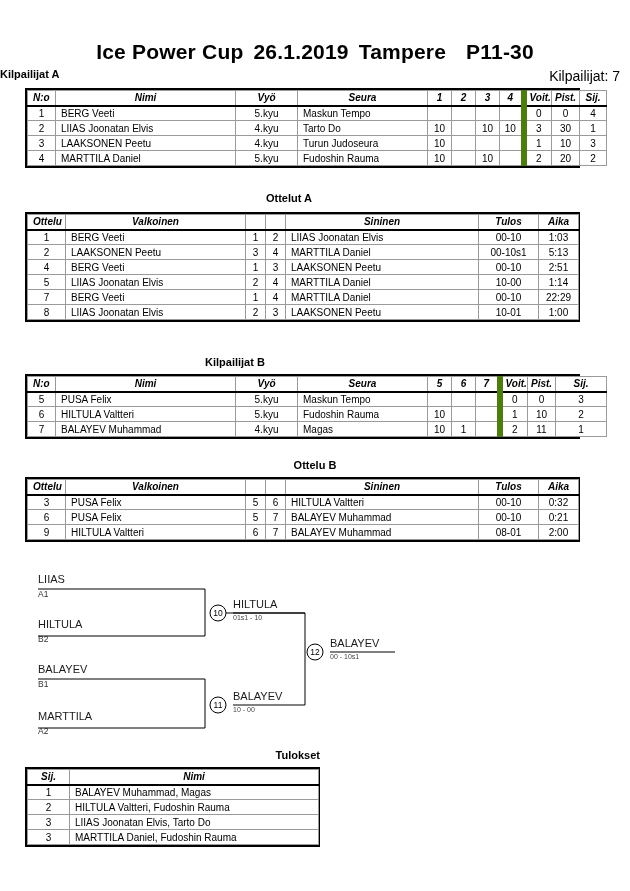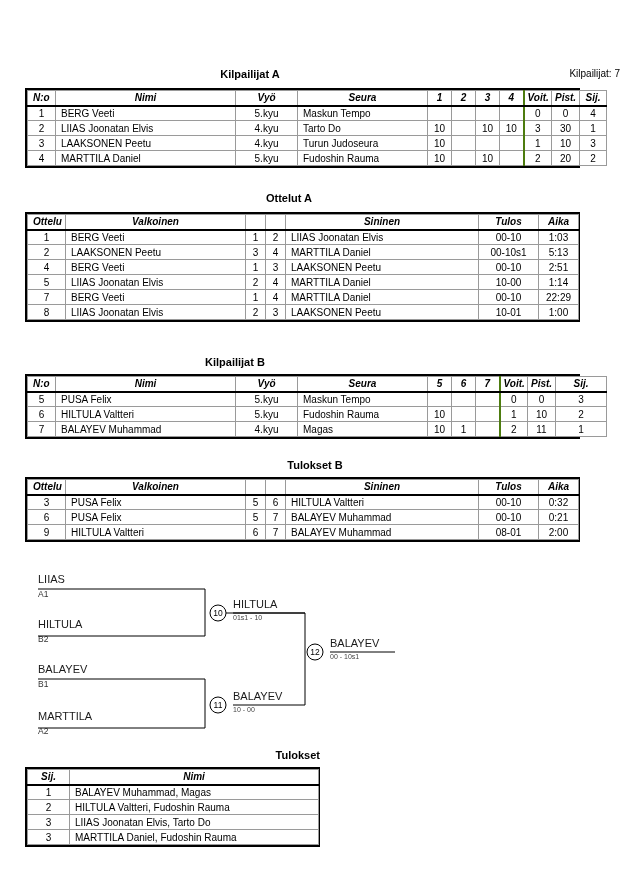--- a/index.html
+++ b/index.html
@@ -32,21 +32,21 @@
     font-size: 21px;
     font-weight: bold;
     letter-spacing: 0.2px;
   }
   .title .gap { display: inline-block; width: 10px; }
 
   .entrants-count {
     position: absolute;
     right: 10px;
     top: 68px;
-    font-size: 10px;
+    font-size: 14px;
     font-weight: normal;
     white-space: nowrap;
   }
 
   
   .section-heading {
     position: absolute;
     font-size: 11px;
     font-weight: bold;
     white-space: nowrap;
@@ -82,21 +82,21 @@
     border: 2px solid #000000;
     background: #ffffff;
     box-sizing: content-box;
   }
   .tablewrap table.grid {
     position: static;
     width: 100%;
   }
   
   table.grid td.heavy-left, table.grid th.heavy-left {
-    border-left: 2px solid #4d7c0f;
+    border-left: 6px solid #4d7c0f;
   }
   table.grid tr.headrow th {
     border-bottom: 2px solid #000000;
     font-style: italic;
   }
 
   
   .bracket {
     position: absolute;
     left: 0;
@@ -127,24 +127,27 @@
     text-anchor: middle;
   }
   .bk-line { stroke: #000000; stroke-width: 1; fill: none; }
   .bk-circle { stroke: #000000; stroke-width: 1; fill: #ffffff; }
 </style>
 </head>
 <body>
 
 <div class="page">
 
+  <div class="title">
+    <span>Ice Power Cup</span><span class="gap"></span><span>26.1.2019</span><span class="gap"></span><span>Tampere</span><span class="gap"></span><span class="gap"></span><span>P11-30</span>
+  </div>
 
   <div class="entrants-count">Kilpailijat: 7</div>
 
-  <div class="section-heading" style="left:0;top:68px;width:500px;text-align:center;">Kilpailijat A</div>
+  <div class="section-heading" style="left:0;top:68px;width:500px;">Kilpailijat A</div>
 
   <div class="tablewrap" style="left:25px; top:88px; width:551px;">
     <table class="grid">
       <colgroup>
         <col style="width:28px">
           <col style="width:180px">
           <col style="width:62px">
           <col style="width:130px">
         <col style="width:24px">
           <col style="width:24px">
@@ -367,21 +370,21 @@
         <td>1</td>
         <td></td>
         <td class="heavy-left">2</td>
         <td>11</td>
         <td>1</td>
       </tr>
     </tbody>
       </table>
   </div>
 
-  <div class="section-heading" style="left:0;top:459px;width:630px;text-align:center;">Tulokset B</div>
+  <div class="section-heading" style="left:0;top:459px;width:630px;text-align:center;">Ottelu B</div>
 
   <div class="tablewrap" style="left:25px; top:477px; width:551px;">
     <table class="grid">
       <colgroup>
         <col style="width:38px">
           <col style="width:180px">
           <col style="width:20px">
           <col style="width:20px">
         <col style="width:193px">
           <col style="width:60px">

